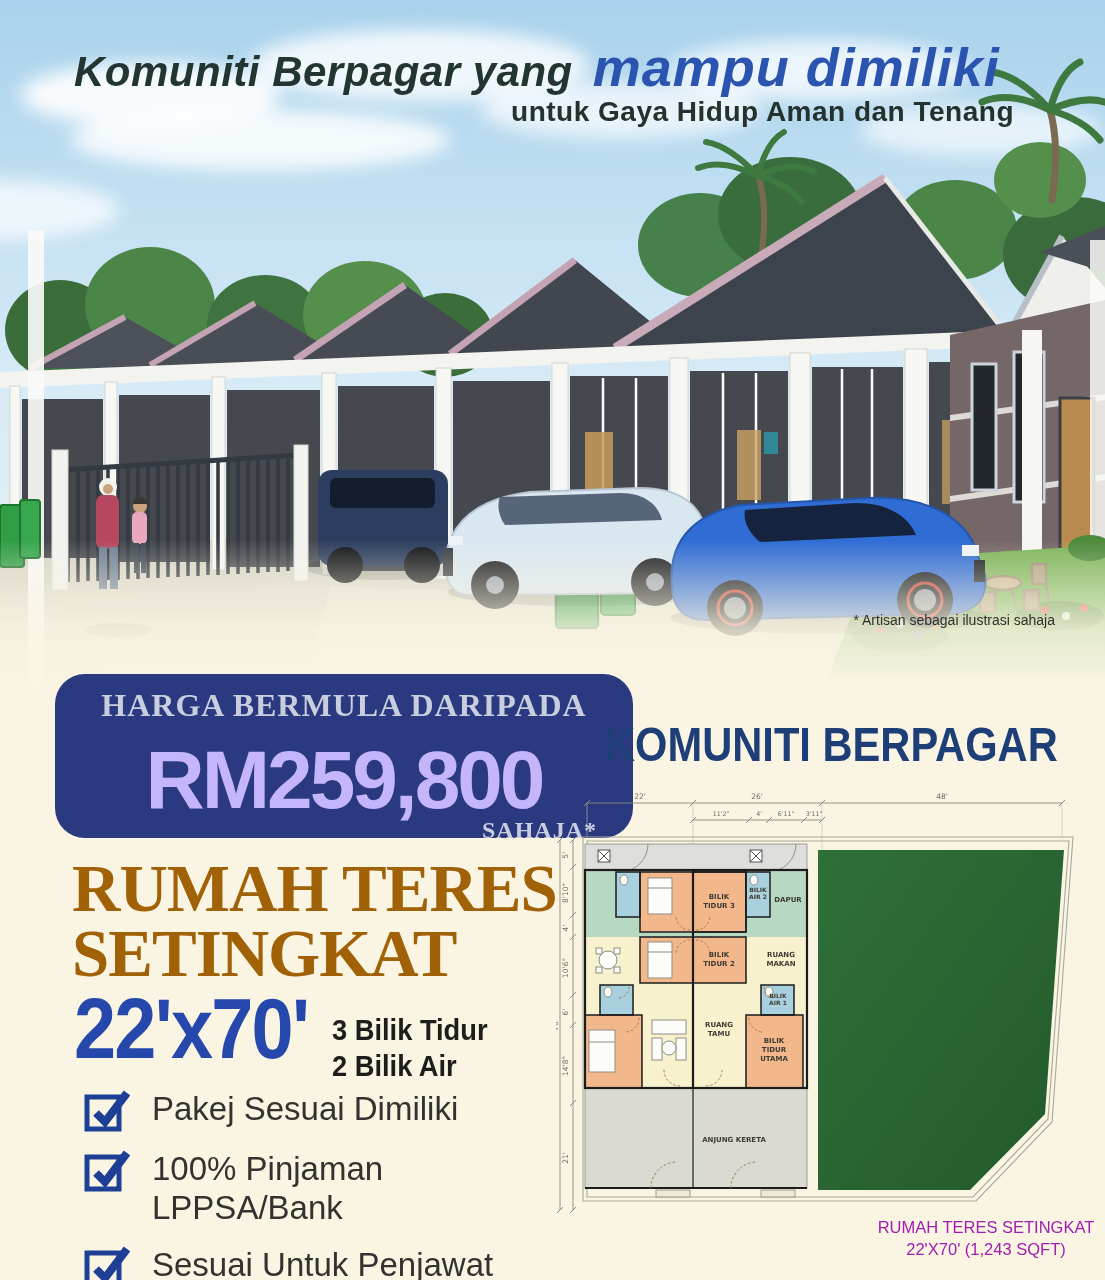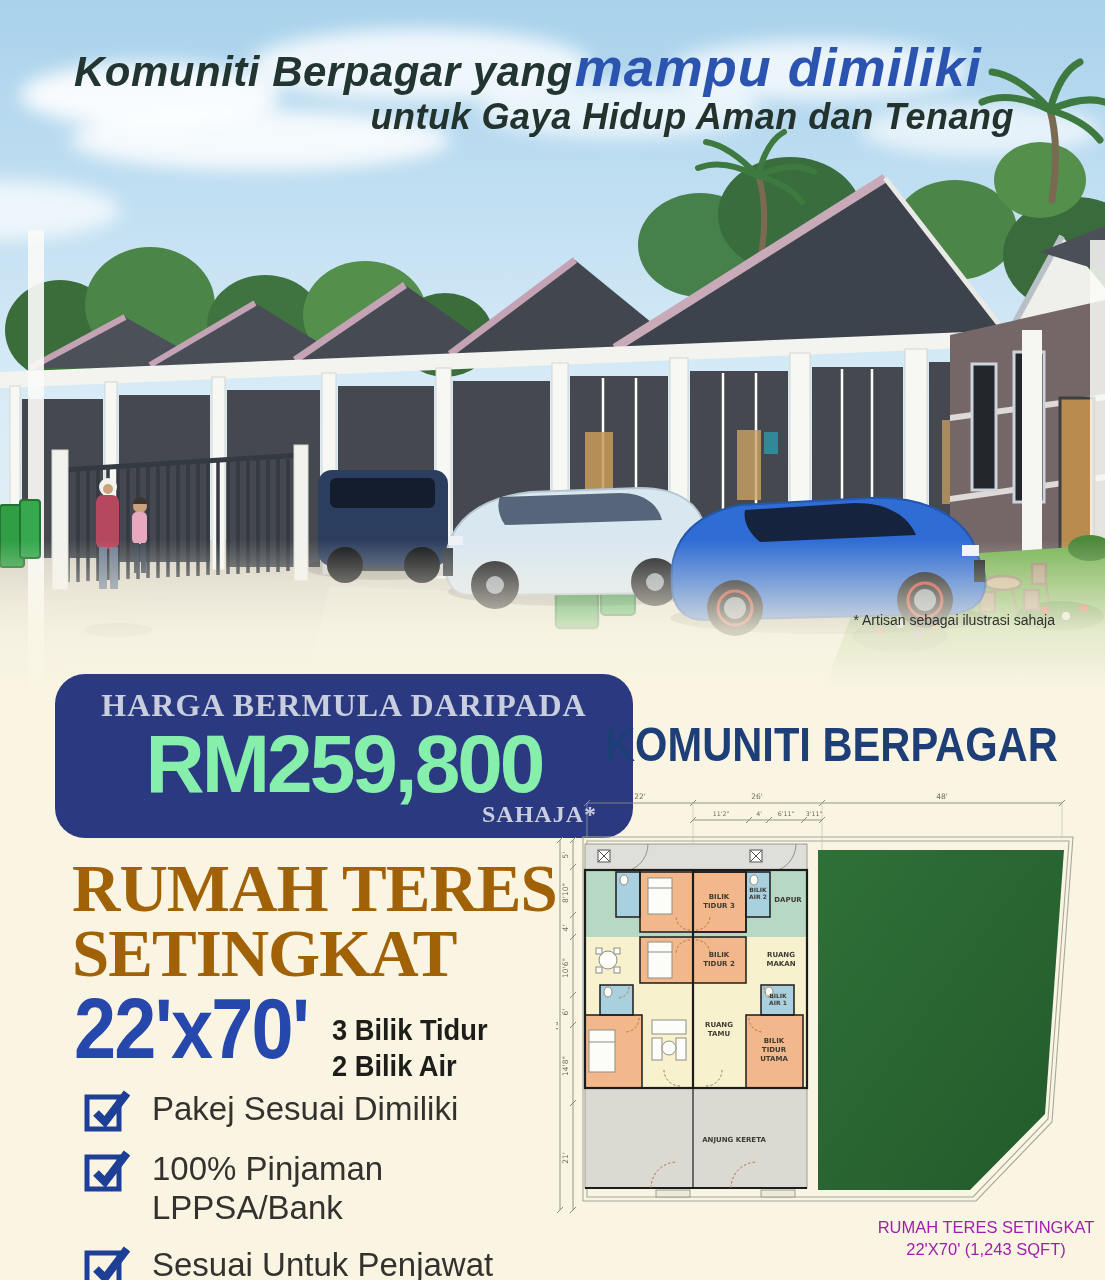--- a/index.html
+++ b/index.html
@@ -6,31 +6,31 @@
   .poster{position:relative;width:1105px;height:1280px;background:#faf5e3;overflow:hidden;
           font-family:"Liberation Sans",sans-serif;}
   
   .hero{position:absolute;left:0;top:0;width:1105px;height:700px;}
   .hero svg{display:block;}
   .hero-fade{position:absolute;left:0;top:540px;width:1105px;height:162px;
              background:linear-gradient(to bottom, rgba(250,245,227,0) 0%, rgba(250,245,227,.82) 55%, #faf5e3 92%);}
   .headline{position:absolute;left:0;top:30px;width:1105px;z-index:3;}
   .hl1{position:absolute;left:74px;top:6px;white-space:nowrap;font-style:italic;}
   .hl1 .p1{font-size:42px;font-weight:600;color:#223530;letter-spacing:.5px;}
-  .hl1 .p2{font-size:54px;font-weight:700;color:#2b53b0;letter-spacing:1px;margin-left:2px;}
-  .hl2{position:absolute;left:0;top:66px;width:1014px;text-align:right;font-style:italic;
-       font-size:36px;font-weight:600;color:#23322d;letter-spacing:.5px;}
+  .hl1 .p2{font-size:54px;font-weight:700;color:#2b53b0;letter-spacing:1px;margin-left:20px;}
+  .hl2{position:absolute;left:0;top:66px;width:1014px;text-align:right;
+       font-size:28px;font-weight:600;color:#23322d;letter-spacing:.5px;}
   .disclaimer{position:absolute;right:50px;top:612px;z-index:3;font-size:14px;color:#2e312c;}
   
   .price-badge{position:absolute;left:55px;top:674px;width:578px;height:164px;z-index:4;
                background:#2b3a80;border-radius:30px;box-sizing:border-box;padding-top:13px;}
   .pb-label{text-align:center;font-family:"Liberation Serif",serif;font-weight:700;
             font-size:32px;color:#c9cede;letter-spacing:1px;}
-  .pb-price{text-align:center;font-size:82px;font-weight:700;color:#86efac;line-height:.92;
-            letter-spacing:-3px;margin-top:2px;}
+  .pb-price{text-align:center;font-size:82px;font-weight:700;color:#c4b5fd;line-height:.92;
+            letter-spacing:-3px;margin-top:18px;}
   .pb-suffix{text-align:right;padding-right:36px;font-family:"Liberation Serif",serif;
              font-weight:700;font-size:24px;color:#c9cede;letter-spacing:1px;margin-top:0px;}
   
   .section-title{position:absolute;left:566px;top:716px;width:520px;margin:0;text-align:center;
                  font-size:49px;font-weight:700;color:#1e3e78;letter-spacing:0px;
                  transform:scaleX(.85);transform-origin:center;z-index:4;white-space:nowrap;}
   
   .product-title{position:absolute;left:72px;top:856px;font-family:"Liberation Serif",serif;
                  font-weight:700;font-size:67px;line-height:.97;color:#a16207;letter-spacing:-1px;z-index:4;}
   .size-row{position:absolute;left:74px;top:990px;display:flex;align-items:flex-start;z-index:4;}

